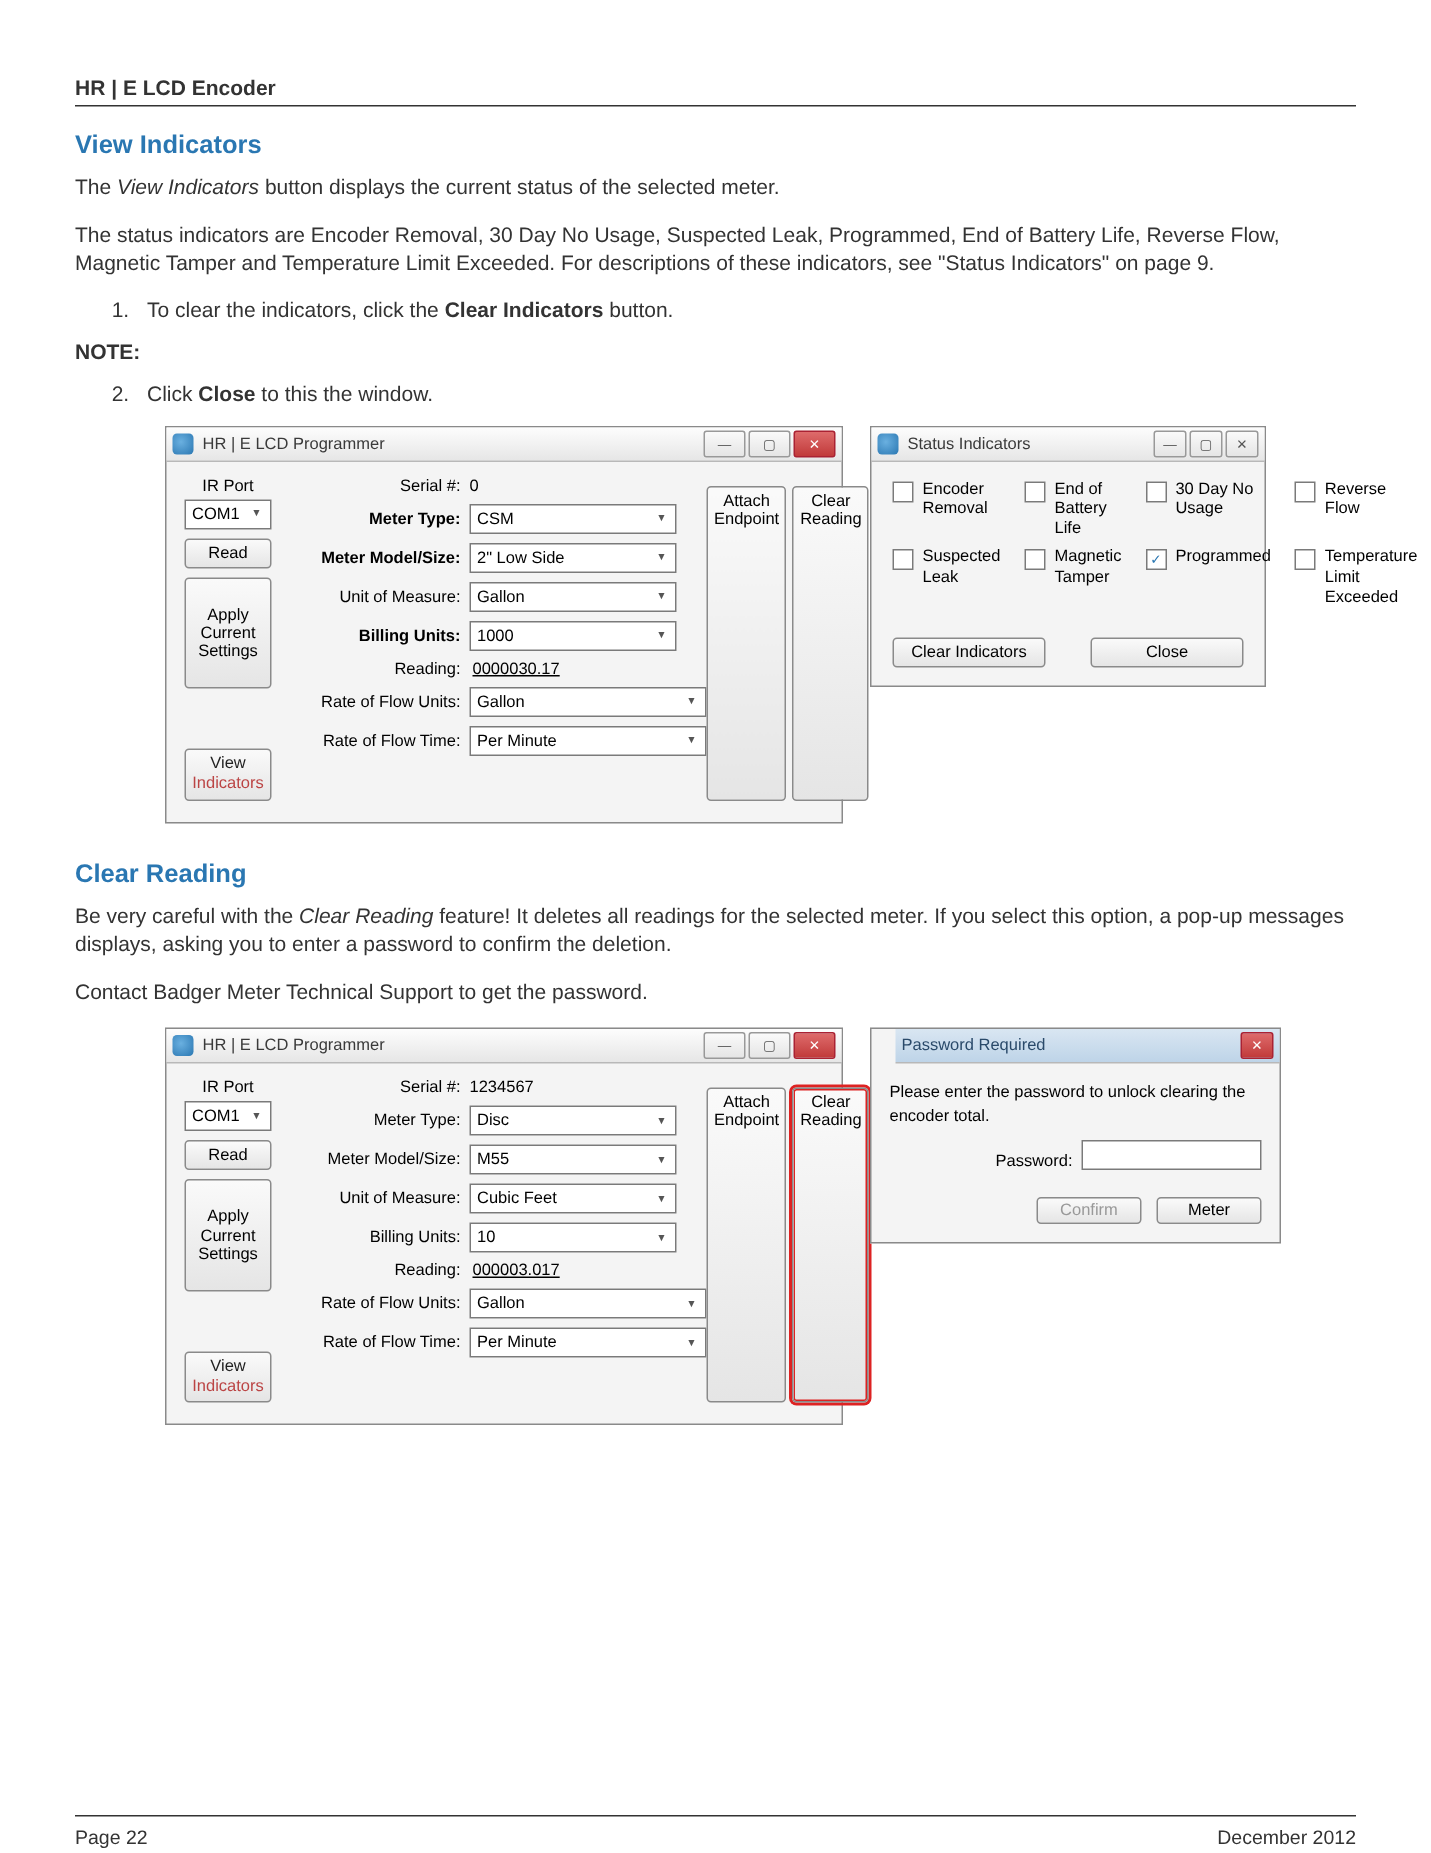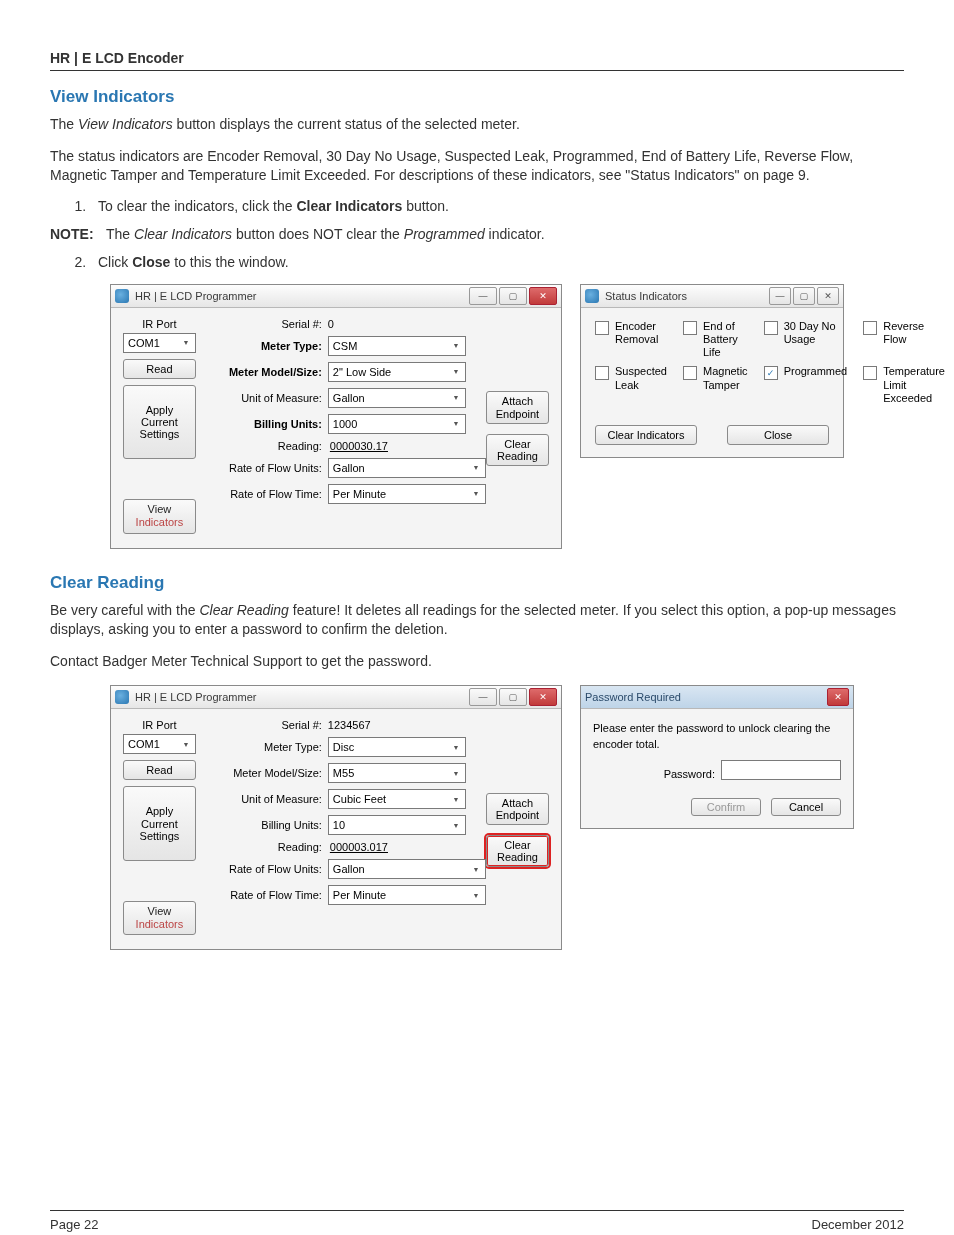--- a/index.html
+++ b/index.html
@@ -100,21 +100,21 @@
     line-height: 1.1;
   }
   .btn.tall { padding: 18px 4px; }
   .viewind { margin-top: 40px; text-align:center; line-height:1.2; color:#222; }
   .formcol { margin-left: 18px; display:flex; flex-direction:column; gap:6px; }
   .frow { display:flex; align-items:center; }
   .frow .flabel { width: 108px; text-align:right; margin-right:6px; }
   .frow .flabel.bold { font-weight: bold; }
   .frow .fval { width: 128px; }
   .readval { text-decoration: underline; padding-left:2px; }
-  .rightcol { margin-left: auto; display:flex; flex-direction:column; justify-content:center; gap:4px; padding-bottom:0; width:78px; }
+  .rightcol { margin-left: auto; display:flex; flex-direction:row; justify-content:space-between; gap:4px; padding-bottom:0; width:78px; }
   .rightcol .btn { font-size:11px; }
   .btn.highlight { box-shadow: 0 0 0 1px #d22 inset, 0 0 0 2px #d22; }
 
   
   .statbody { padding: 12px 14px 12px 14px; }
   .statgrid { display:grid; grid-template-columns: 1fr 1fr 1fr 1fr; gap: 6px 16px; }
   .chk { display:flex; align-items:flex-start; gap:6px; line-height:1.2; }
   .cbox {
     width:12px; height:12px;
     border:1px solid #7a7a7a;
@@ -159,23 +159,20 @@
 <p>The status indicators are Encoder Removal, 30 Day No Usage, Suspected Leak, Programmed, End of Battery Life, Reverse Flow, Magnetic Tamper and Temperature Limit Exceeded. For descriptions of these indicators, see "Status Indicators" on page 9.</p>
 
 <ol start="1">
   <li>
     <span>To clear the indicators, click the </span><span class="bold">Clear Indicators</span><span> button.</span>
   </li>
 </ol>
 
 <div class="note-row">
   <div class="note-label">NOTE:</div>
-  <div>
-    <span>The </span><span class="italic">Clear Indicators</span><span> button does NOT clear the </span><span class="italic">Programmed</span><span> indicator.</span>
-  </div>
 </div>
 
 <ol start="2">
   <li>
     <span>Click </span><span class="bold">Close</span><span> to this the window.</span>
   </li>
 </ol>
 
 <div class="figrow">
 
@@ -418,35 +415,35 @@
           <span>Attach</span><br><span>Endpoint</span>
         </div>
         <div class="btn highlight">
           <span>Clear</span><br><span>Reading</span>
         </div>
       </div>
     </div>
   </div>
 
   <div class="win" style="width:272px">
-    <div class="titlebar" style="background:linear-gradient(#d9e6f2,#bed4e8);">
+    <div class="titlebar" style="background:linear-gradient(#d9e6f2,#bed4e8);margin-left:16px;">
       <div class="ttext" style="color:#2a4a6a">Password Required</div>
       <div class="winbtns">
         <div class="wbtn close closesm">✕</div>
       </div>
     </div>
     <div class="pwbody">
       <p>Please enter the password to unlock clearing the encoder total.</p>
       <div class="pwrow">
         <span class="plabel">Password:</span>
         <div class="txtfield pfield"></div>
       </div>
       <div class="pwactions">
         <div class="btn disabled">Confirm</div>
-        <div class="btn">Cancel</div>
+        <div class="btn">Meter</div>
       </div>
     </div>
   </div>
 </div>
 
 <div class="page-footer">
   <span>Page 22</span>
   <span>December 2012</span>
 </div>
 

